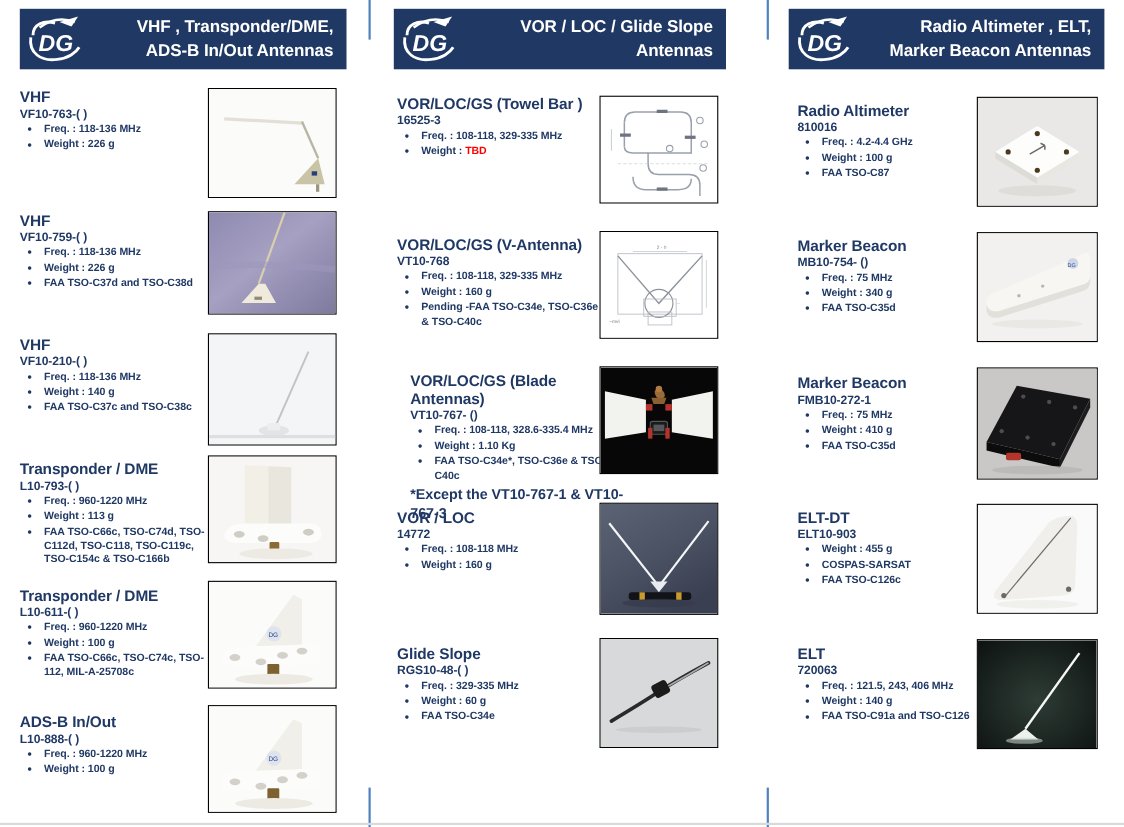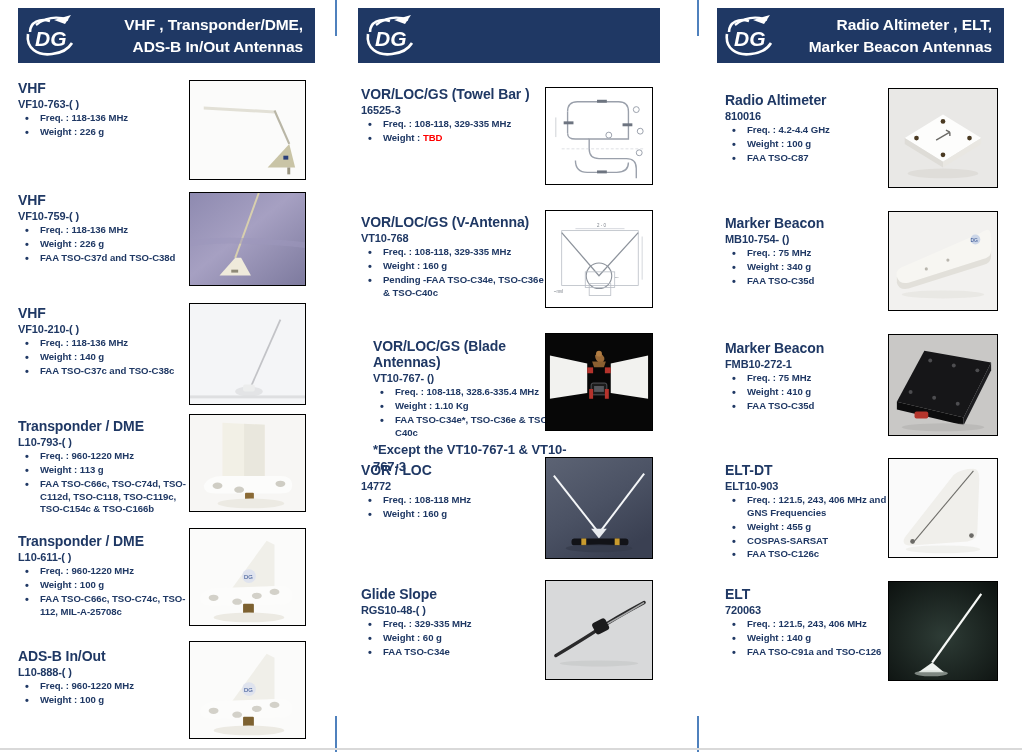--- a/index.html
+++ b/index.html
@@ -285,20 +285,22 @@
     <div class="banner banner-2">
       <div class="logo">
         <svg width="52" height="46" viewBox="0 0 52 46" aria-hidden="true">
           <path d="M30 8 L47 3 L41 12 Z" fill="#ffffff"></path>
           <path d="M12 13 C24 4 36 5 44 8" stroke="#ffffff" stroke-width="2.2" fill="none"></path>
           <path d="M6 20 C6 10 16 6 26 9" stroke="#ffffff" stroke-width="2.6" fill="none"></path>
           <path d="M4 22 C2 36 13 44 28 42 C38 41 45 36 48 31" stroke="#ffffff" stroke-width="2.6" fill="none"></path>
           <text x="11" y="34" font-family="'Liberation Sans',sans-serif" font-size="21" font-weight="bold" font-style="italic" fill="#ffffff">DG</text>
         </svg>
       </div>
+      <div class="banner-title">VOR / LOC / Glide Slope
+Antennas</div>
     </div>
 
     <div class="entry-text" style="left:24px;top:86px;width:190px;">
       <div class="p-title">VOR/LOC/GS (Towel Bar )</div>
       <div class="p-model">16525-3</div>
       <ul class="specs">
         <li>Freq. : 108-118, 329-335 MHz</li>
         <li>Weight : <span class="tbd">TBD</span></li>
       </ul>
     </div>
@@ -507,21 +509,20 @@
         <circle cx="70" cy="70" r="2" fill="#4d4d50"></circle>
         <rect x="26" y="78" width="14" height="7" rx="2" fill="#b4352c"></rect>
         <ellipse cx="55" cy="94" rx="42" ry="4" fill="#b5b4b2" opacity="0.7"></ellipse>
       </svg>
     </div>
 
     <div class="entry-text" style="left:26px;top:462px;width:175px;">
       <div class="p-title">ELT-DT</div>
       <div class="p-model">ELT10-903</div>
       <ul class="specs">
-        <li>Freq. : 121.5,  243, 406 MHz and GNS Frequencies</li>
         <li>Weight : 455 g</li>
         <li>COSPAS-SARSAT</li>
         <li>FAA TSO-C126c</li>
       </ul>
     </div>
     <div class="photo" style="left:189px;top:458px;width:110px;height:100px;">
       <svg class="art" viewBox="0 0 110 100" preserveAspectRatio="none" aria-hidden="true">
         <rect width="110" height="100" fill="#fafafa"></rect>
         <path d="M86 10 Q92 10 92 20 L90 74 Q90 82 80 84 L22 88 Q12 88 16 80 L66 16 Q74 10 86 10 Z" fill="#f0efeb"></path>
         <path d="M86 12 L24 86" stroke="#6d6c68" stroke-width="1.1" fill="none"></path>

